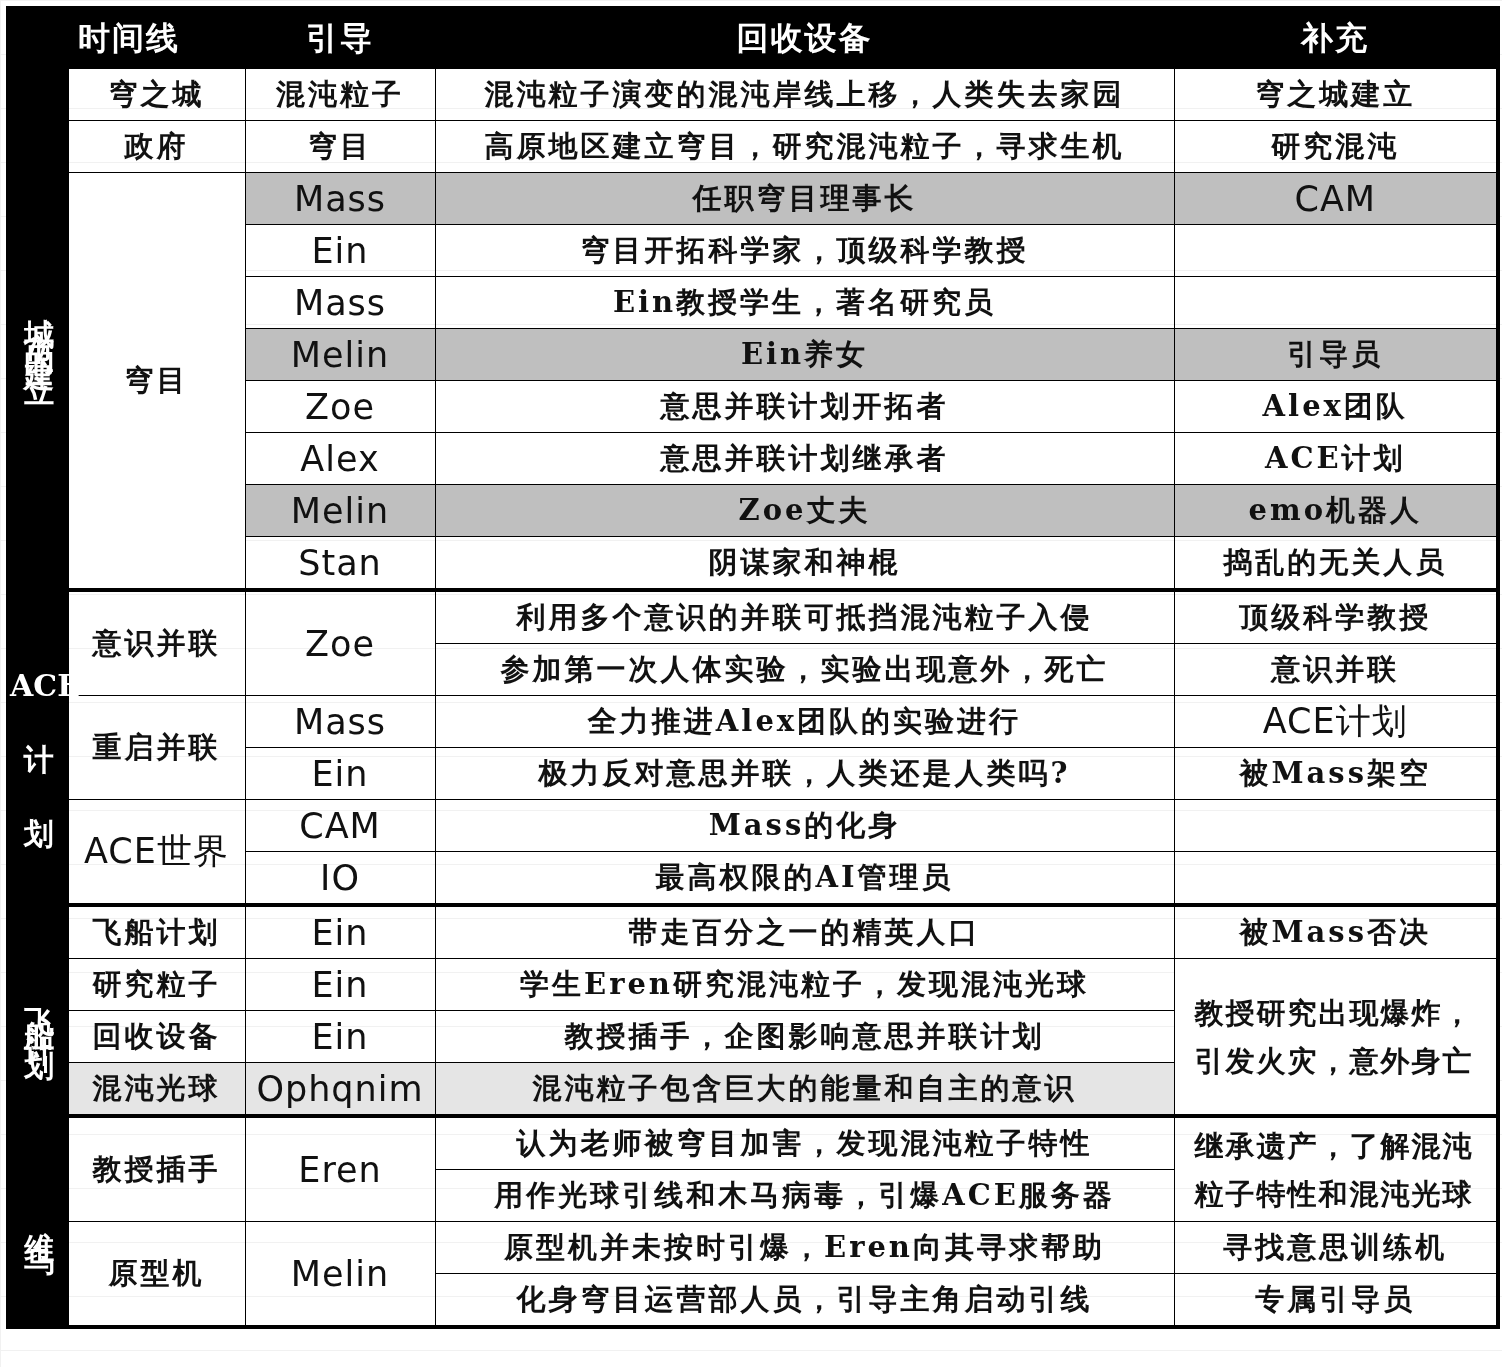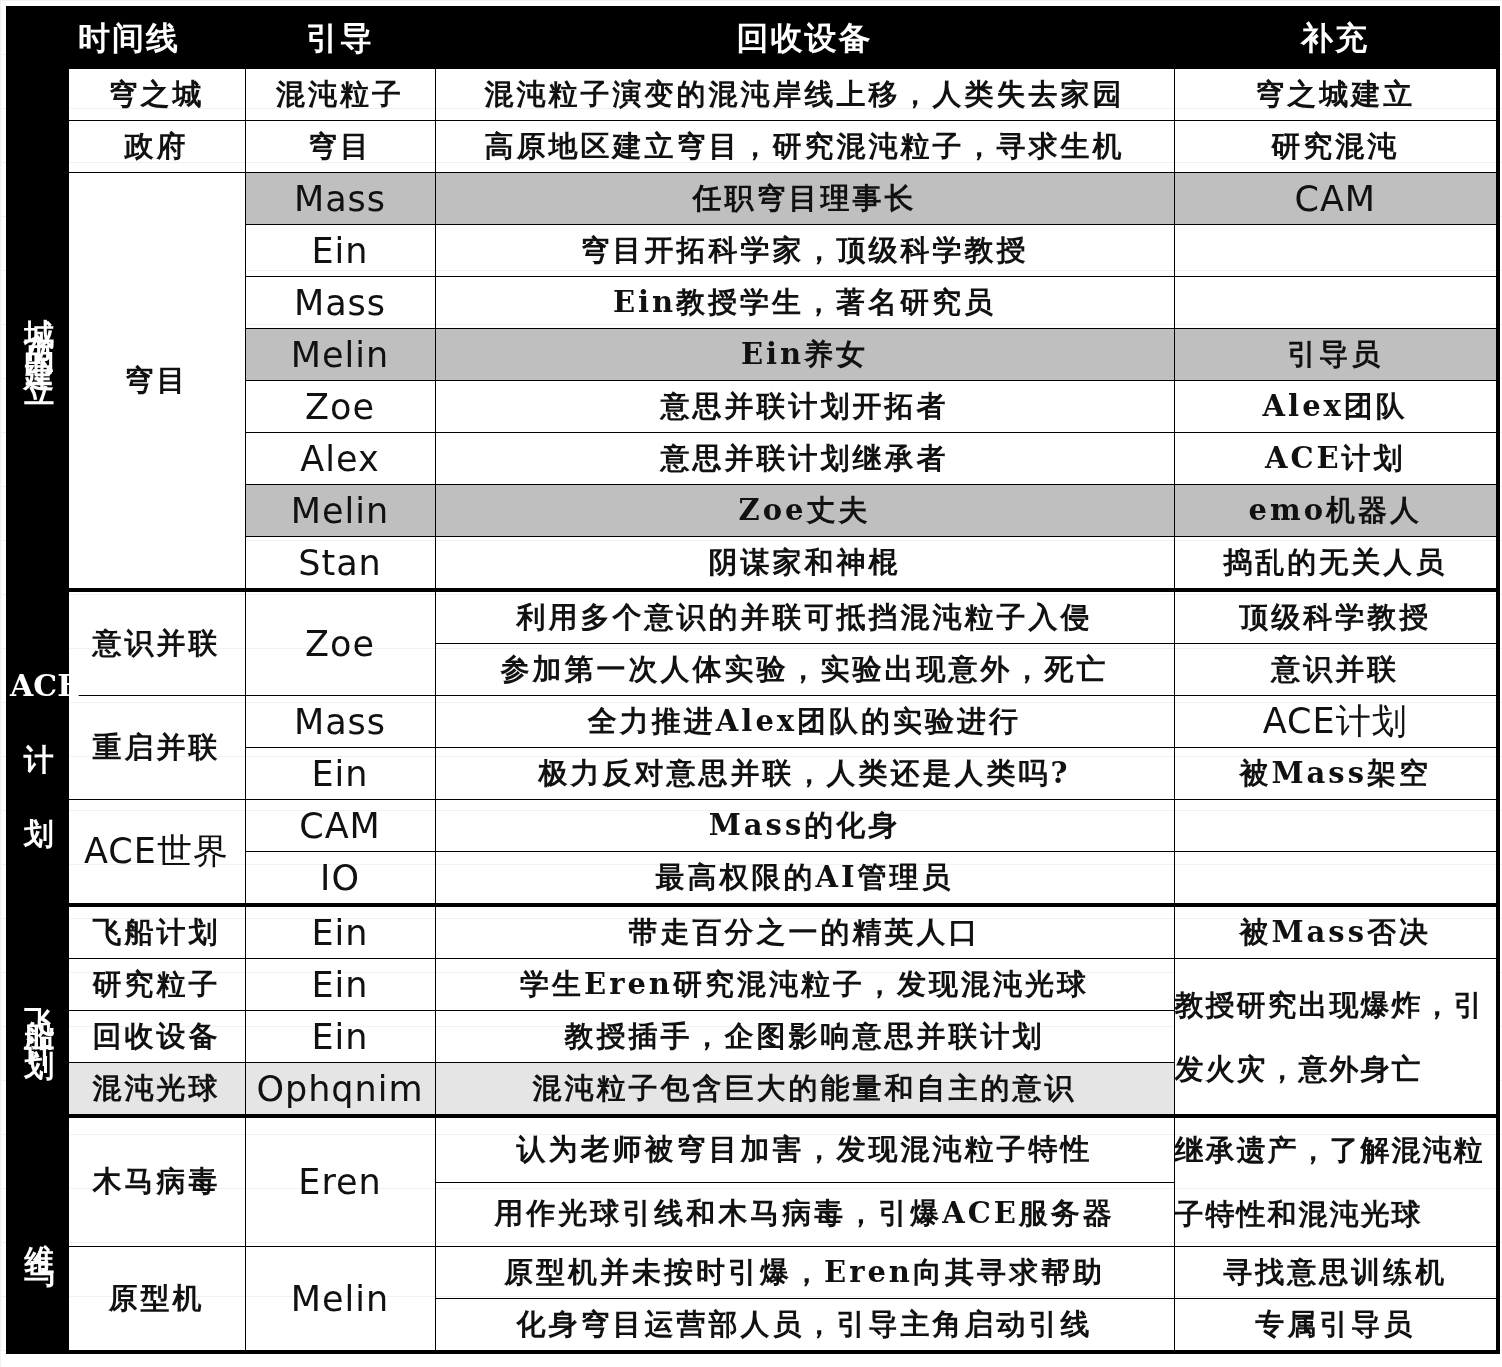--- a/index.html
+++ b/index.html
@@ -20,21 +20,21 @@
   th.h-first { text-align:left; padding-left:10px; }
   td { border:1.5px solid #000; height:51px; text-align:center; padding:0;
        font-size:29px; font-weight:bold; color:#111; white-space:nowrap; letter-spacing:3px; }
   td.latin { font-family:"DejaVu Sans", sans-serif; font-weight:normal; letter-spacing:1px; font-size:35px; }
   td.section { background:#000; color:#fff; font-size:30px; writing-mode:vertical-rl;
        text-orientation:upright; letter-spacing:14px; border-color:#000; width:60px; }
   td.section.ace { writing-mode:horizontal-tb; white-space:normal; line-height:50px; letter-spacing:0; }
   td.section.ace span { display:block;margin-top:24px; }
   tr.gray td:not(.section):not(.noshade) { background:#bfbfbf; }
   td.gray { background:#e5e5e5; }
-  td.wrap { white-space:normal; line-height:64px; letter-spacing:2px; text-align:left; padding-left:0; }
+  td.wrap { white-space:normal; line-height:48px; letter-spacing:2px; text-align:left; padding-left:20px; }
   tr.thick-top td:not(.section) { border-top:4px solid #000; }
 </style>
 </head>
 <body>
 
 <div class="sheet-grid"></div>
 
 <table class="timeline">
   <colgroup>
       <col class="c0">
@@ -166,21 +166,21 @@
       <td>教授插手，企图影响意思并联计划</td>
     </tr>
     <tr>
       <td class="gray">混沌光球</td>
       <td class="gray latin">Ophqnim</td>
       <td class="gray">混沌粒子包含巨大的能量和自主的意识</td>
     </tr>
 
     <tr class="thick-top">
       <td class="section" rowspan="4">维乌</td>
-      <td rowspan="2">木马病毒</td>
+      <td rowspan="2">教授插手</td>
       <td rowspan="2" class="latin">Eren</td>
       <td>认为老师被穹目加害，发现混沌粒子特性</td>
       <td rowspan="2" class="wrap">继承遗产，了解混沌粒子特性和混沌光球</td>
     </tr>
     <tr>
       <td>用作光球引线和木马病毒，引爆ACE服务器</td>
     </tr>
     <tr>
       <td rowspan="2">原型机</td>
       <td rowspan="2" class="latin">Melin</td>

